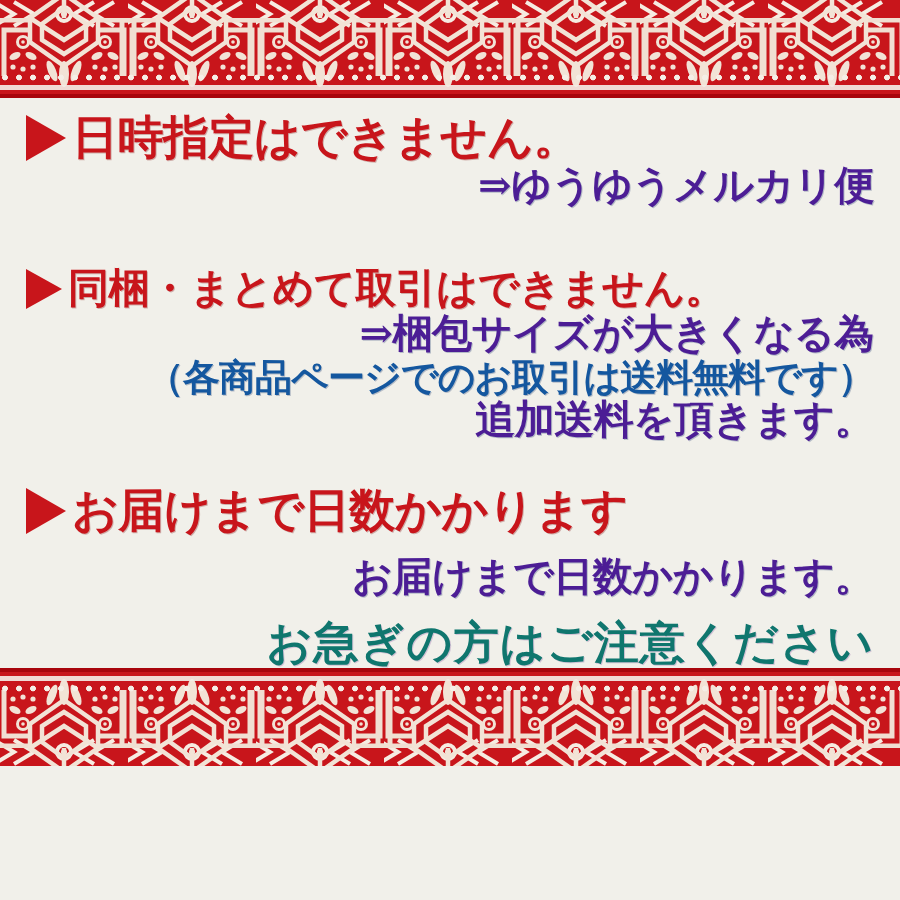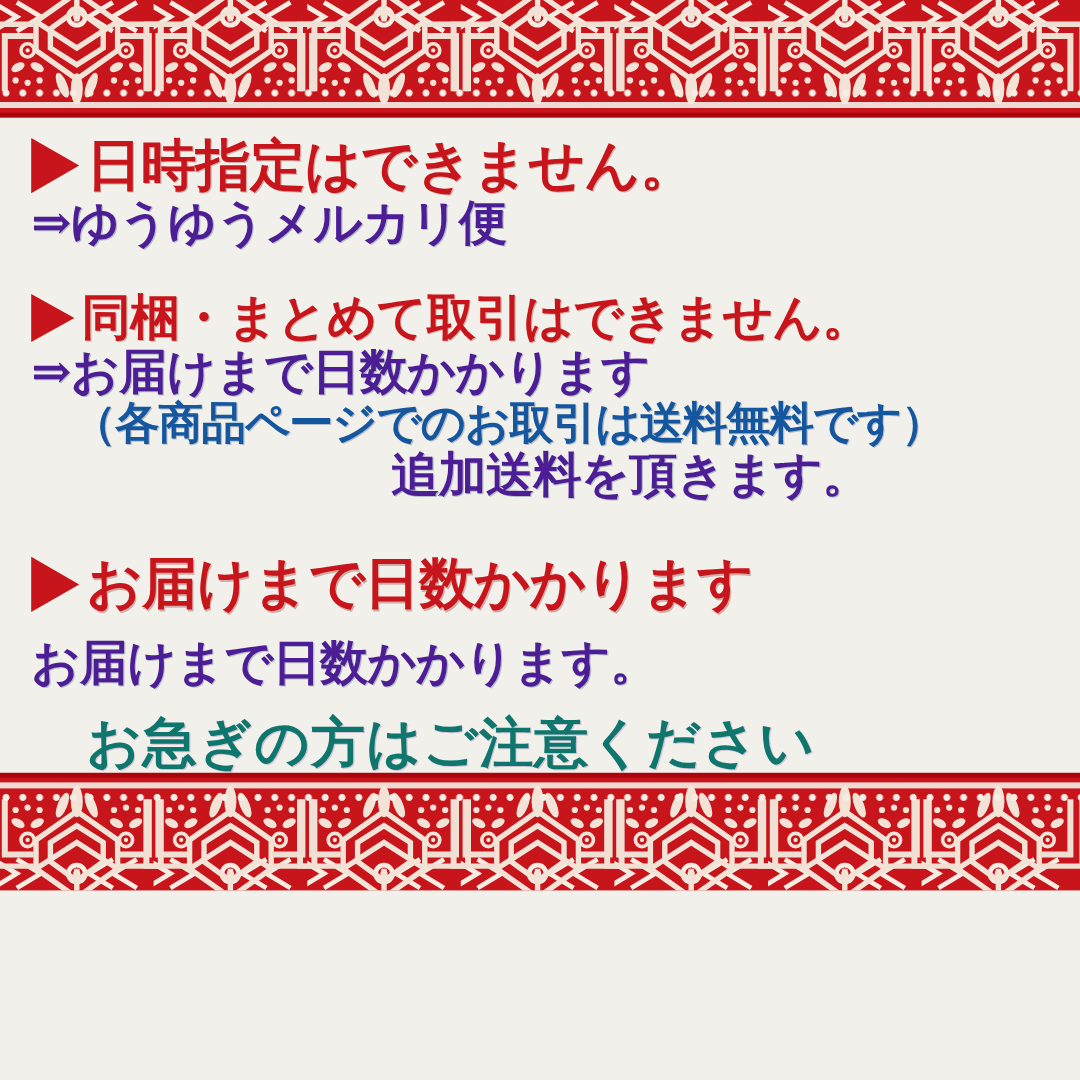--- a/index.html
+++ b/index.html
@@ -15,20 +15,21 @@
     font-family: "Liberation Serif", "DejaVu Serif", serif;
   }
 
   .notice-card {
     position: relative;
     width: 900px;
     height: 740px;
     background: #f1f0ea;
     display: flex;
     flex-direction: column;
+    text-align: right;
   }
 
   
   .border-band {
     position: relative;
     width: 900px;
     height: 98px;
     flex: 0 0 98px;
     background: #c8151b;
     overflow: hidden;
@@ -134,20 +135,21 @@
     display: flex;
     align-items: center;
     color: #c8151b;
     font-weight: 700;
     font-size: 46px;
     letter-spacing: -0.5px;
     text-shadow: 1px 1px 0 rgba(120,0,0,.28);
   }
   .headline.small {
     font-size: 41px;
+    margin-top: 24px;
   }
   .headline .marker {
     flex: 0 0 auto;
     width: 0;
     height: 0;
     margin-right: 6px;
     border-top: 23px solid transparent;
     border-bottom: 23px solid transparent;
     border-left: 40px solid #c8151b;
   }
@@ -657,21 +659,21 @@
       <span>日時指定はできません。</span>
     </div>
     <div class="line sub">⇒ゆうゆうメルカリ便</div>
 
     <div class="gap-md"></div>
 
     <div class="line headline small">
       <span class="marker"></span>
       <span>同梱・まとめて取引はできません。</span>
     </div>
-    <div class="line sub">⇒お届けまで日数かかります</div>
+    <div class="line sub">⇒梱包サイズが大きくなる為</div>
     <div class="line paren">（各商品ページでのお取引は送料無料です）</div>
     <div class="line sub indent-2">追加送料を頂きます。</div>
 
     <div class="gap-lg"></div>
 
     <div class="line headline">
       <span class="marker"></span>
       <span>お届けまで日数かかります</span>
     </div>
 

